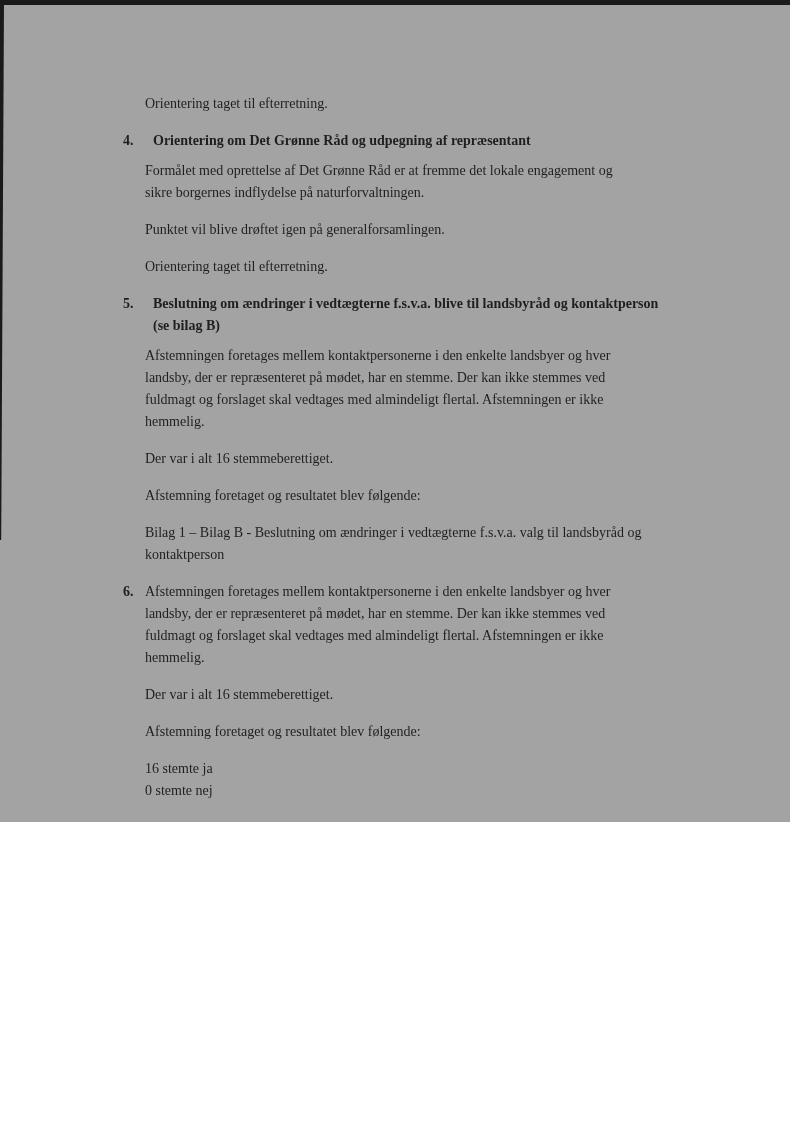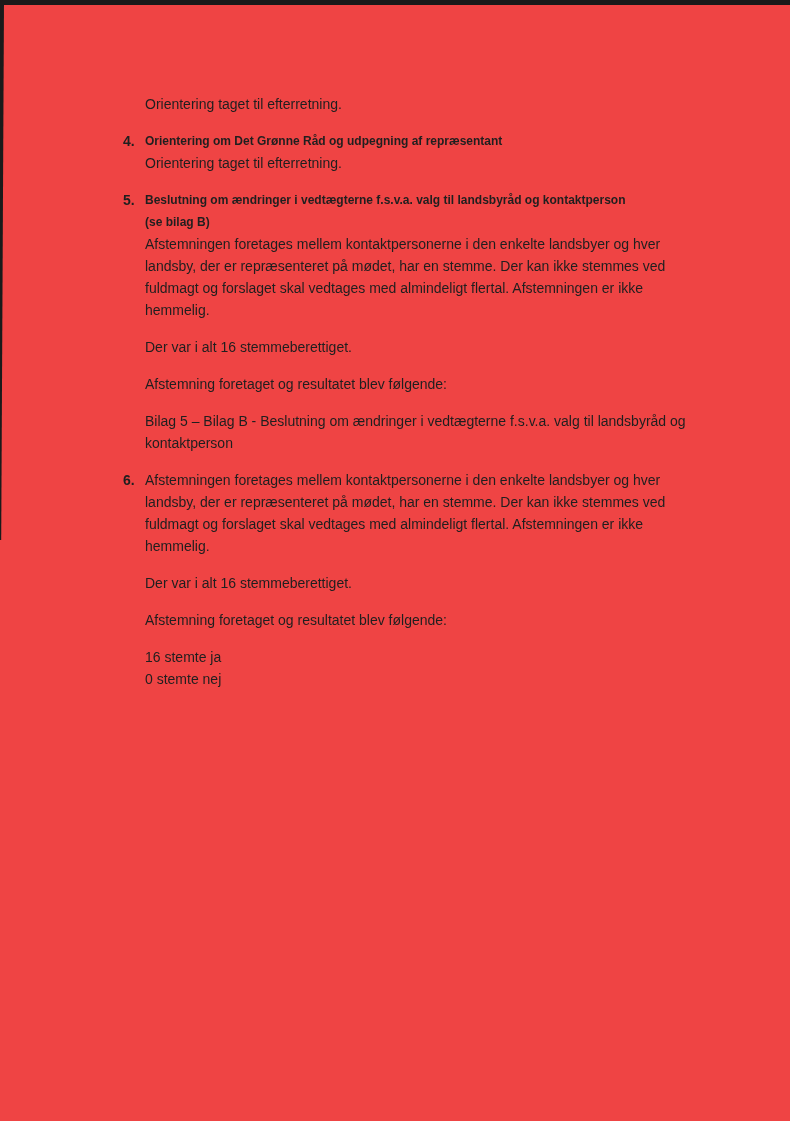--- a/index.html
+++ b/index.html
@@ -3,24 +3,24 @@
 <meta charset="utf-8">
 <style>
   html, body {
     margin: 0;
     padding: 0;
     background: #ffffff;
   }
   .page {
     position: relative;
     width: 790px;
-    height: 1121px;
-    background: #ef4444;
+    height: 822px;
+    background: #a3a3a3;
     overflow: hidden;
-    font-family: Liberation Sans, sans-serif;
+    font-family: Liberation Serif, serif;
     color: #1f1f1f;
   }
   .top-edge {
     position: absolute;
     top: 0;
     left: 0;
     width: 790px;
     height: 5px;
     background: #1a1a1a;
   }
@@ -52,55 +52,58 @@
     position: relative;
     padding-left: 22px;
   }
   .item-number {
     position: absolute;
     left: 0;
     top: 0;
     font-weight: bold;
   }
   .item-title {
-    margin: 0;
-    font-size: 12px;
+    margin: 8px;
+    font-size: 14px;
     line-height: 22px;
     font-weight: bold;
     white-space: pre-line;
   }
 </style>
 </head>
 <body>
 
 <div class="page">
   <div class="top-edge"></div>
   <div class="left-edge"></div>
 
   <div class="content">
 
     <p class="para lead-note">Orientering taget til efterretning.</p>
 
     <section class="item">
       <span class="item-number">4.</span>
       <h3 class="item-title">Orientering om Det Grønne Råd og udpegning af repræsentant</h3>
+      <p class="para">Formålet med oprettelse af Det Grønne Råd er at fremme det lokale engagement og
+sikre borgernes indflydelse på naturforvaltningen.</p>
+      <p class="para">Punktet vil blive drøftet igen på generalforsamlingen.</p>
       <p class="para">Orientering taget til efterretning.</p>
     </section>
 
     <section class="item">
       <span class="item-number">5.</span>
-      <h3 class="item-title">Beslutning om ændringer i vedtægterne f.s.v.a. valg til landsbyråd og kontaktperson
+      <h3 class="item-title">Beslutning om ændringer i vedtægterne f.s.v.a. blive til landsbyråd og kontaktperson
 (se bilag B)</h3>
       <p class="para">Afstemningen foretages mellem kontaktpersonerne i den enkelte landsbyer og hver
 landsby, der er repræsenteret på mødet, har en stemme. Der kan ikke stemmes ved
 fuldmagt og forslaget skal vedtages med almindeligt flertal. Afstemningen er ikke
 hemmelig.</p>
       <p class="para">Der var i alt 16 stemmeberettiget.</p>
       <p class="para">Afstemning foretaget og resultatet blev følgende:</p>
-      <p class="para">Bilag 5 – Bilag B - Beslutning om ændringer i vedtægterne f.s.v.a. valg til landsbyråd og
+      <p class="para">Bilag 1 – Bilag B - Beslutning om ændringer i vedtægterne f.s.v.a. valg til landsbyråd og
 kontaktperson</p>
     </section>
 
     <section class="item">
       <span class="item-number">6.</span>
       <p class="para">Afstemningen foretages mellem kontaktpersonerne i den enkelte landsbyer og hver
 landsby, der er repræsenteret på mødet, har en stemme. Der kan ikke stemmes ved
 fuldmagt og forslaget skal vedtages med almindeligt flertal. Afstemningen er ikke
 hemmelig.</p>
       <p class="para">Der var i alt 16 stemmeberettiget.</p>

